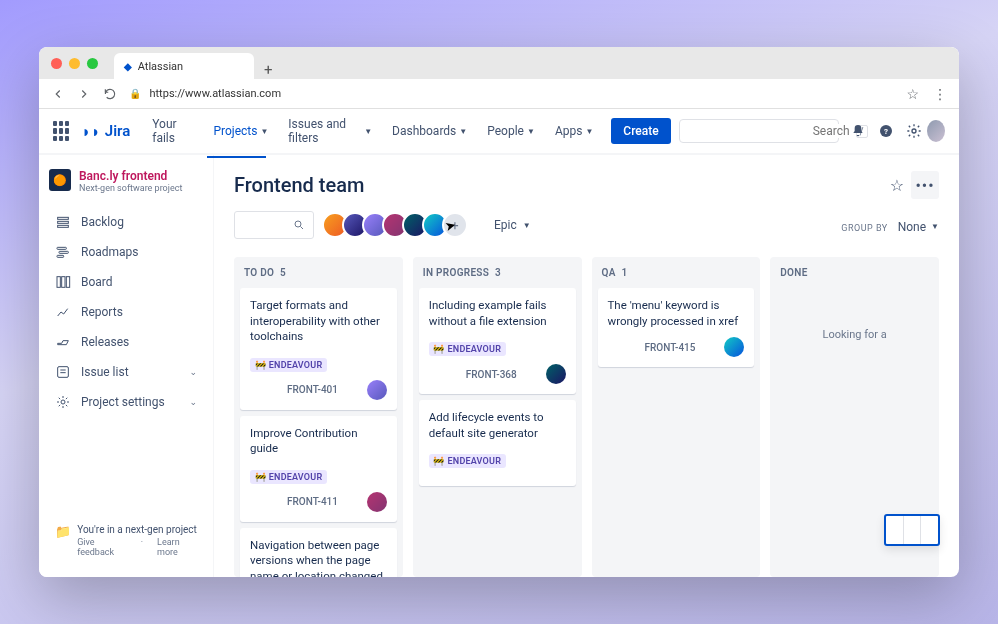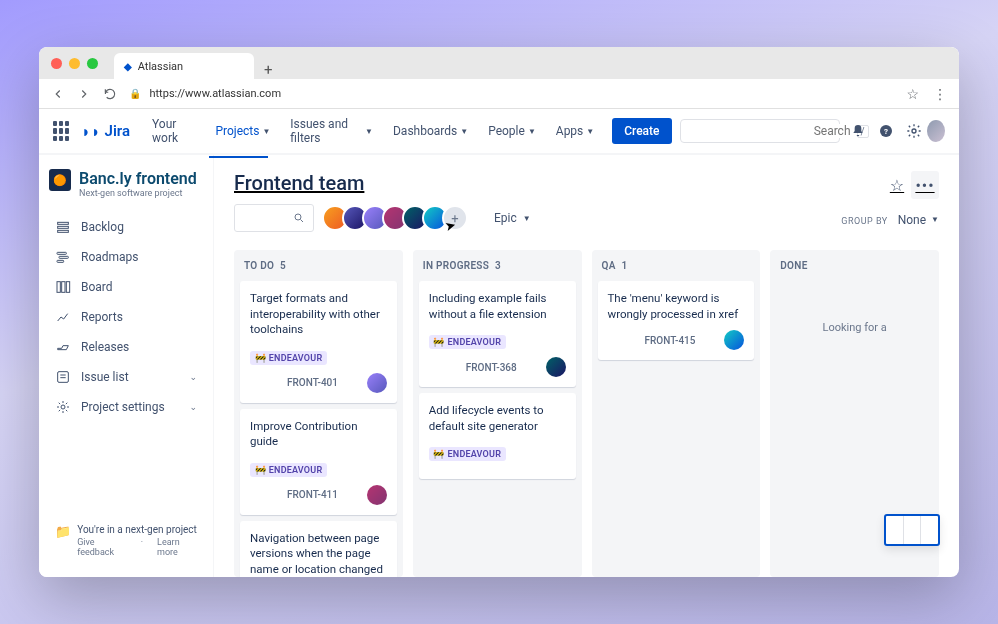--- a/index.html
+++ b/index.html
@@ -34,31 +34,31 @@
 .appbar-spacer { flex: 1; }
 .search-box { display: flex; align-items: center; background: #fff; border: 1px solid #dfe1e6; border-radius: 4px; padding: 4px 8px; width: 160px; gap: 6px; }
 .search-box input { border: none; outline: none; font-size: 12px; flex: 1; text-align: right; }
 .kbd { font-size: 10px; color: #6b778c; border: 1px solid #dfe1e6; border-radius: 2px; padding: 0 3px; }
 .appbar-icon { width: 22px; height: 22px; display: flex; align-items: center; justify-content: center; margin-left: 6px; cursor: pointer; color: #42526e; }
 .avatar-sm { width: 22px; height: 22px; border-radius: 50%; background: linear-gradient(135deg,#8e9aaf,#cbc0d3); }
 .content { flex: 1; display: flex; overflow: hidden; }
 .sidebar { width: 175px; background: #fff; border-right: 1px solid #f4f5f7; padding: 14px 10px; display: flex; flex-direction: column; }
 .project-head { display: flex; gap: 8px; margin-bottom: 14px; align-items: flex-start; }
 .project-icon { width: 22px; height: 22px; border-radius: 3px; background: #172b4d; display: flex; align-items: center; justify-content: center; font-size: 11px; }
-.project-name { font-size: 16px; font-weight: 600; color: #0c4a6e; }
+.project-name { font-size: 12px; font-weight: 600; color: #be185d; }
 .project-sub { font-size: 9px; color: #6b778c; }
 .side-item { display: flex; align-items: center; gap: 10px; padding: 7px 6px; font-size: 12px; color: #42526e; cursor: pointer; border-radius: 3px; }
 .side-item svg { width: 16px; height: 16px; fill: none; stroke: #42526e; stroke-width: 1.5; }
 .side-item .chev { margin-left: auto; font-size: 9px; color: #6b778c; }
 .side-spacer { flex: 1; }
 .side-footer { font-size: 9px; color: #6b778c; padding: 6px; }
 .side-footer .hdr { font-size: 10px; color: #42526e; margin-bottom: 2px; }
 .side-footer .links { display: flex; gap: 14px; }
 .main { flex: 1; padding: 16px 20px 0 20px; display: flex; flex-direction: column; overflow: hidden; }
-.board-header { display: flex; align-items: flex-start; margin-bottom: 5px; text-decoration: underline; }
+.board-header { display: flex; align-items: center; margin-bottom: 12px; }
 .board-title { font-size: 20px; font-weight: 500; color: #172b4d; flex: 1; }
 .star-btn, .more-btn { width: 28px; height: 28px; display: flex; align-items: center; justify-content: center; cursor: pointer; color: #42526e; border-radius: 3px; }
 .more-btn { background: #f4f5f7; font-size: 16px; letter-spacing: 1px; }
 .filter-row { display: flex; align-items: center; gap: 8px; margin-bottom: 18px; }
 .board-search { border: 1px solid #dfe1e6; border-radius: 3px; width: 80px; height: 28px; display: flex; align-items: center; justify-content: flex-end; padding-right: 8px; color: #42526e; }
 .avatar-stack { display: flex; }
 .avatar-stack .av { width: 26px; height: 26px; border-radius: 50%; border: 2px solid #fff; margin-left: -6px; }
 .avatar-stack .av:first-child { margin-left: 0; }
 .av1{background:linear-gradient(135deg,#f79f1f,#ee5a24);} .av2{background:linear-gradient(135deg,#5758bb,#1b1464);} .av3{background:linear-gradient(135deg,#9980fa,#5758bb);} .av4{background:linear-gradient(135deg,#b53471,#833471);} .av5{background:linear-gradient(135deg,#006266,#1b1464);} .av6{background:linear-gradient(135deg,#12cbc4,#0652dd);} .avmore{background:#e0e4eb;display:flex;align-items:center;justify-content:center;font-size:13px;color:#6b778c;}
 .epic-dd { font-size: 12px; color: #42526e; padding: 5px 10px; cursor: pointer; display: flex; gap: 6px; align-items: center; margin-left: 8px; }
@@ -138,21 +138,21 @@
         <span></span>
         <span></span>
         <span></span>
         <span></span>
     </div>
     <div class="jira-logo">
       <span class="jira-glyph">◗◗</span>
       <span>Jira</span>
     </div>
     <div class="nav-item">
-        <span>Your work</span>
+        <span>Your fails</span>
       </div>
     <div class="nav-item active">
         <span>Projects</span>
         <span class="caret">▼</span>
       </div>
     <div class="nav-item">
         <span>Issues and filters</span>
         <span class="caret">▼</span>
       </div>
     <div class="nav-item">

